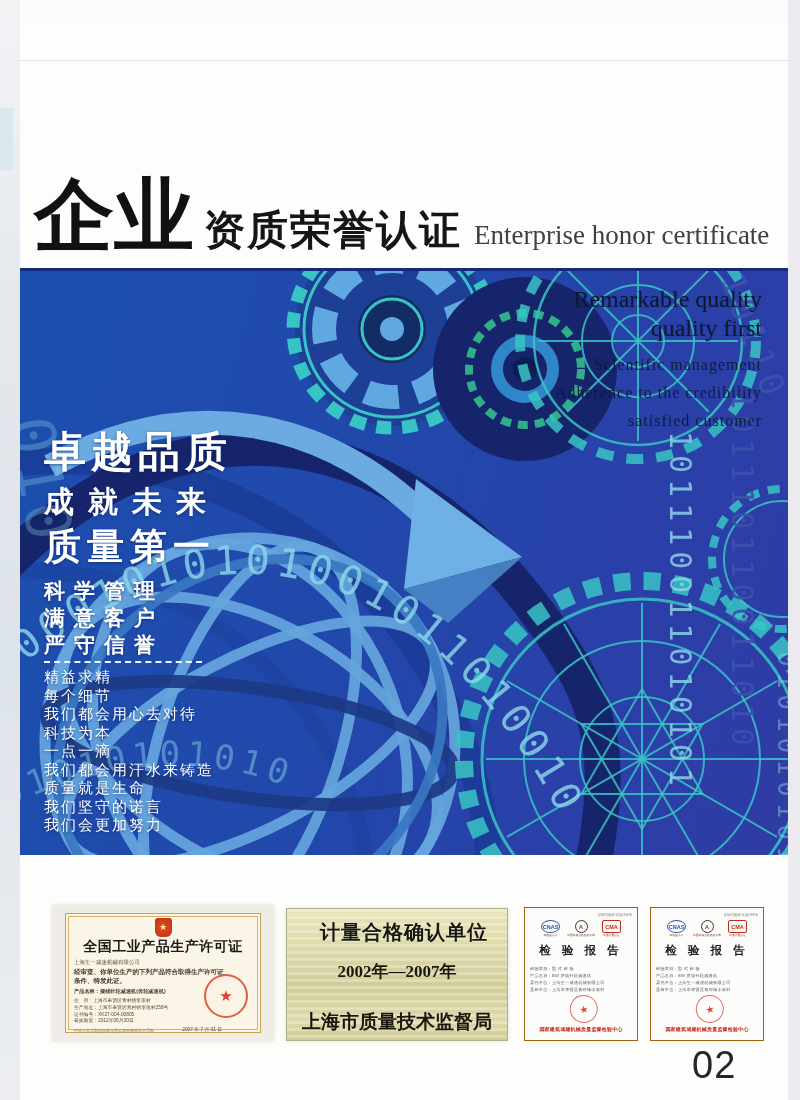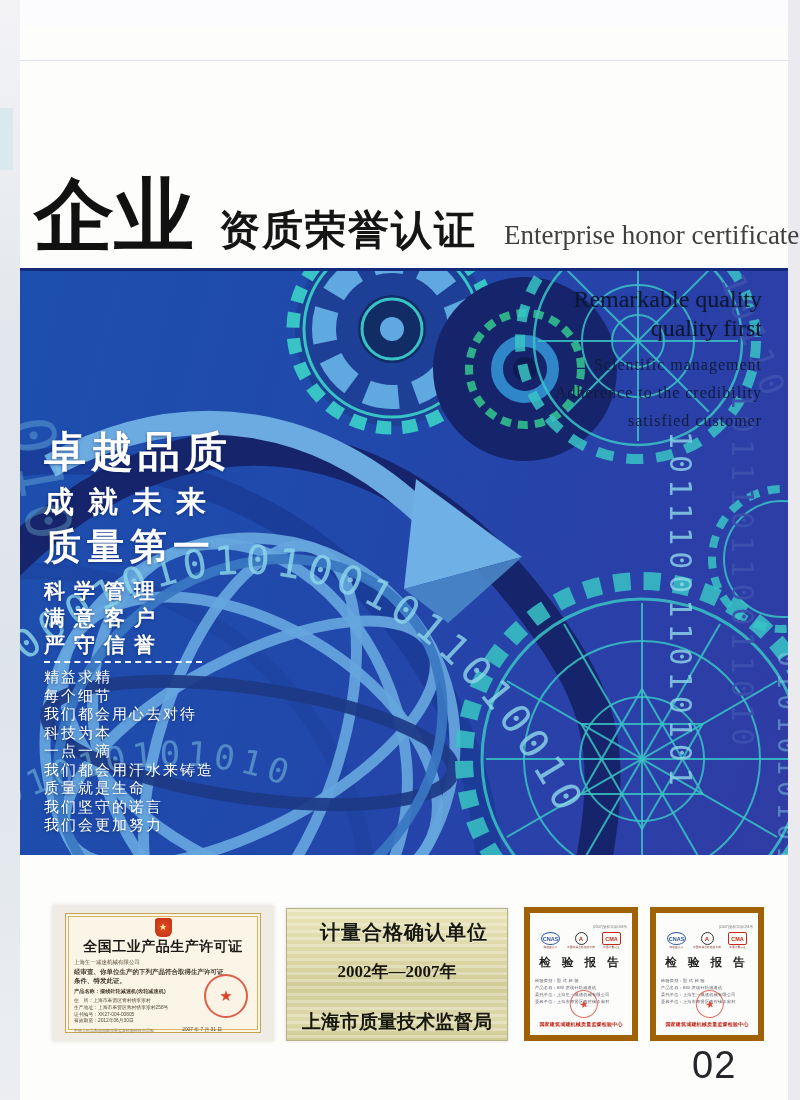--- a/index.html
+++ b/index.html
@@ -9,21 +9,21 @@
   
   .scan-left{position:absolute;left:0;top:0;width:20px;height:1100px;
     background:linear-gradient(180deg,#f3f3f6 0%,#e4e8ed 28%,#dde4ea 60%,#ecEEf2 100%);}
   .scan-top{position:absolute;left:0;top:0;width:800px;height:26px;background:#fcfcfe;}
   .scan-right{position:absolute;right:0;top:0;width:12px;height:1100px;background:#ebebef;}
   .scan-line{position:absolute;left:20px;right:12px;top:60px;height:1px;background:#dfe4ec;}
   .scan-mark{position:absolute;left:0;top:108px;width:13px;height:62px;background:#d9e9ee;}
 
   
   .header{position:absolute;left:34px;top:162px;height:94px;right:14px;
-    display:flex;align-items:flex-end;white-space:nowrap;gap:15px;}
+    display:flex;align-items:flex-end;white-space:nowrap;}
   .t-main{font-family:"Liberation Serif","DejaVu Serif",serif;font-weight:900;
     font-size:80px;line-height:1;color:#111;letter-spacing:0px;}
   .t-sub{font-family:"Liberation Serif","DejaVu Serif",serif;font-weight:700;
     font-size:41px;line-height:1;color:#151515;letter-spacing:2px;margin-left:10px;padding-bottom:5px;}
   .t-en{font-family:"Liberation Serif","DejaVu Serif",serif;font-size:27px;line-height:1;
     color:#404040;margin-left:12px;padding-bottom:7px;}
 
   
   .band{position:absolute;left:20px;top:268px;width:768px;height:584px;overflow:hidden;
     background:linear-gradient(105deg,#1c4fae 0%,#2148ab 45%,#2b3fa8 78%,#2f3ca4 100%);
@@ -94,22 +94,22 @@
       repeating-linear-gradient(180deg,rgba(255,255,255,.28) 0 3px,rgba(0,0,0,0) 3px 7px),
       linear-gradient(180deg,#e9e4ba 0%,#dcd7a6 35%,#d0cc98 60%,#ded9ab 85%,#cfcb94 100%);}
   .plq-title{font-family:"Liberation Serif","DejaVu Serif",serif;font-size:20px;font-weight:700;
     letter-spacing:1px;text-shadow:0 1px 1px rgba(255,255,255,.5);margin-left:14px;}
   .plq-period{font-family:"Liberation Serif","DejaVu Serif",serif;font-size:17px;
     font-weight:700;margin-top:14px;}
   .plq-issuer{font-family:"Liberation Serif","DejaVu Serif",serif;font-size:19px;
     font-weight:700;margin-top:26px;}
 
   
-  .report{top:907px;width:114px;height:134px;background:#fcfcfb;border:6px solid #a16207;
-    box-sizing:border-box;padding:12px 5px 4px;position:absolute;color:#444;}
+  .report{top:907px;width:114px;height:134px;background:#fcfcfb;border:1px solid #a16207;
+    box-sizing:border-box;padding:5px 5px 4px;position:absolute;color:#444;}
   .report.r1{left:524px;} .report.r2{left:650px;}
   .rep-serial{font-size:3.6px;color:#777;text-align:right;}
   .rep-logos{display:flex;justify-content:center;gap:7px;margin-top:3px;align-items:flex-start;}
   .rep-logo{text-align:center;}
   .logo-badge{width:17px;height:11px;display:flex;align-items:center;justify-content:center;
     font-size:5.5px;font-weight:700;margin:0 auto;}
   .logo-cnas{border:1px solid #2a55a8;border-radius:50%;color:#2a55a8;}
   .logo-cal{border:1px solid #333;border-radius:50%;width:11px;height:11px;color:#c02а18;
     color:#c02a18;font-size:6px;}
   .logo-cma{border:1px solid #c42a18;border-radius:2px;color:#c42a18;}

